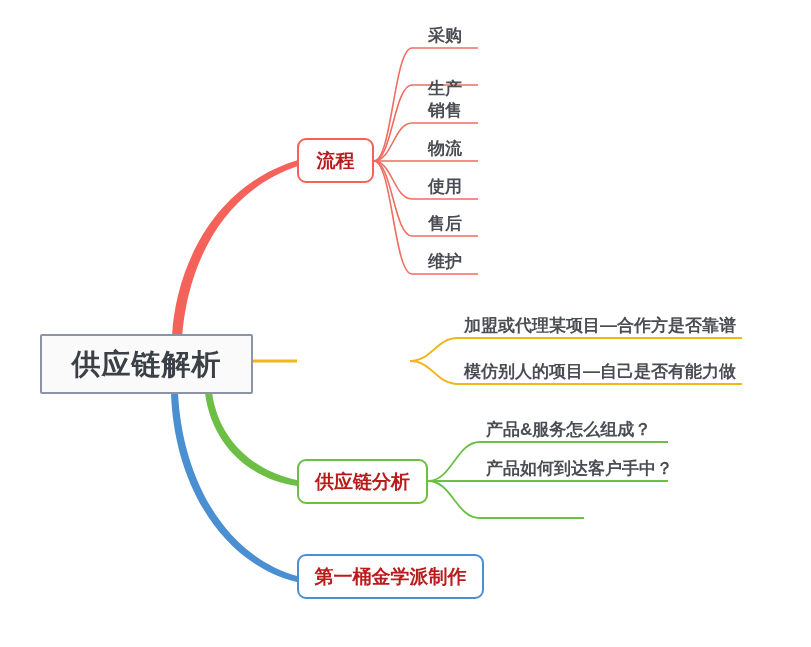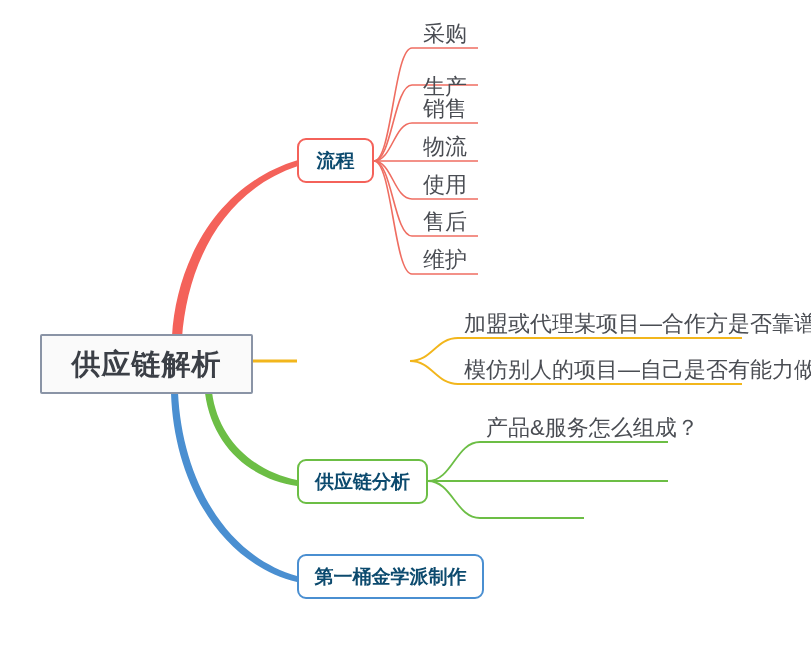--- a/index.html
+++ b/index.html
@@ -45,31 +45,31 @@
     letter-spacing: 1px;
     color: #3b3f46;
   }
   .node-branch {
     border-width: 2px;
     border-style: solid;
     border-radius: 9px;
     background: #ffffff;
     font-size: 19px;
     font-weight: bold;
-    color: #0c4a6e;
+    color: #b91c1c;
   }
   .leaf {
     position: absolute;
     box-sizing: border-box;
     display: flex;
     align-items: flex-end;
     justify-content: flex-start;
     padding-bottom: 2px;
-    font-size: 22px;
-    font-weight: normal;
+    font-size: 17px;
+    font-weight: bold;
     color: #4a4d53;
     white-space: nowrap;
     line-height: 1.15;
   }
   .leaf.center {
     justify-content: center;
   }
 </style>
 </head>
 <body>
@@ -175,14 +175,17 @@
   <div class="leaf" style="left:464px; top:315px; width:280px; height:23px;">
     <span>加盟或代理某项目—合作方是否靠谱</span>
   </div>
   <div class="leaf" style="left:464px; top:361px; width:280px; height:23px;">
     <span>模仿别人的项目—自己是否有能力做</span>
   </div>
 
   <div class="leaf" style="left:486px; top:419px; width:190px; height:23px;">
     <span>产品&amp;服务怎么组成？</span>
   </div>
+  <div class="leaf" style="left:486px; top:458px; width:190px; height:23px;">
+    <span>产品如何到达客户手中？</span>
+  </div>
 
 </div>
 
 </body></html>

